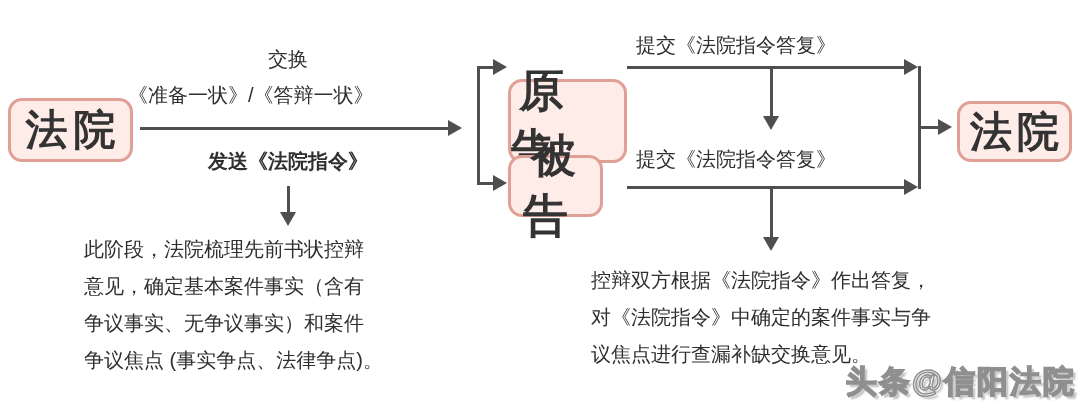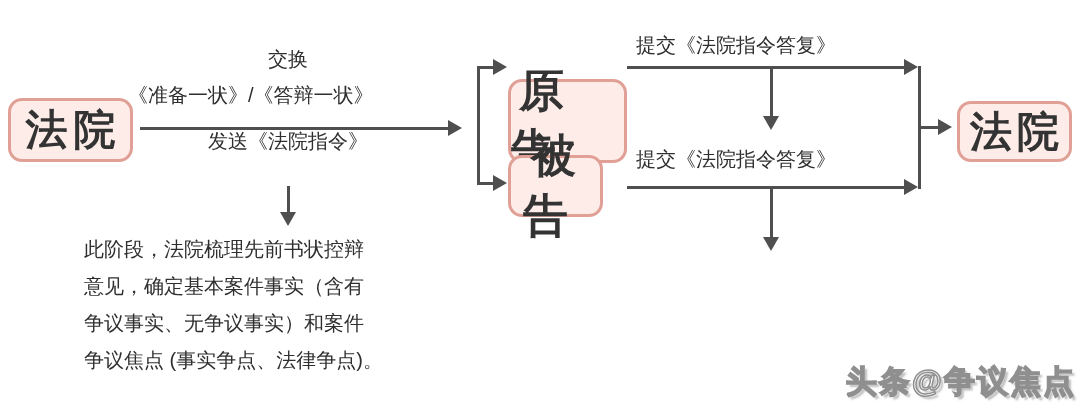--- a/index.html
+++ b/index.html
@@ -80,21 +80,21 @@
   </div>
 
   <div class="node" style="left:957px;top:101px;width:115px;height:61px;font-size:42px;letter-spacing:5px;text-indent:5px;">
     <span>法院</span>
   </div>
 
   <div class="lbl" style="left:132px;top:46px;width:312px;text-align:center;">交换</div>
 
   <div class="lbl" style="left:128px;top:82px;width:336px;text-align:left;">《准备一状》/《答辩一状》</div>
 
-  <div class="lbl" style="left:132px;top:128px;width:312px;text-align:center;">发送《法院指令》</div>
+  <div class="lbl" style="left:132px;top:148px;width:312px;text-align:center;font-weight:bold;">发送《法院指令》</div>
 
   <div class="lbl" style="left:636px;top:32px;">提交《法院指令答复》</div>
 
   <div class="lbl" style="left:636px;top:146px;">提交《法院指令答复》</div>
 
   <div class="hline" style="left:140px;top:127px;width:310px;"></div>
   <div class="ar-r" style="left:448px;top:120px;"></div>
 
   <div class="vline" style="left:477px;top:66px;height:119px;"></div>
   <div class="hline" style="left:477px;top:66px;width:18px;"></div>
@@ -119,16 +119,19 @@
 
   <div class="vline" style="left:918px;top:66px;height:123px;"></div>
   <div class="hline" style="left:921px;top:126px;width:18px;"></div>
   <div class="ar-r" style="left:938px;top:119px;"></div>
 
   <div class="para" style="left:84px;top:231px;width:440px;">此阶段，法院梳理先前书状控辩
 意见，确定基本案件事实（含有
 争议事实、无争议事实）和案件
 争议焦点 (事实争点、法律争点)。</div>
 
+  <div class="para" style="left:591px;top:262px;width:486px;">控辩双方根据《法院指令》作出答复，
+对《法院指令》中确定的案件事实与争
+议焦点进行查漏补缺交换意见。</div>
 
-  <div class="watermark">头条@争议焦点</div>
+  <div class="watermark">头条@信阳法院</div>
 
 </div>
 
 </body></html>

